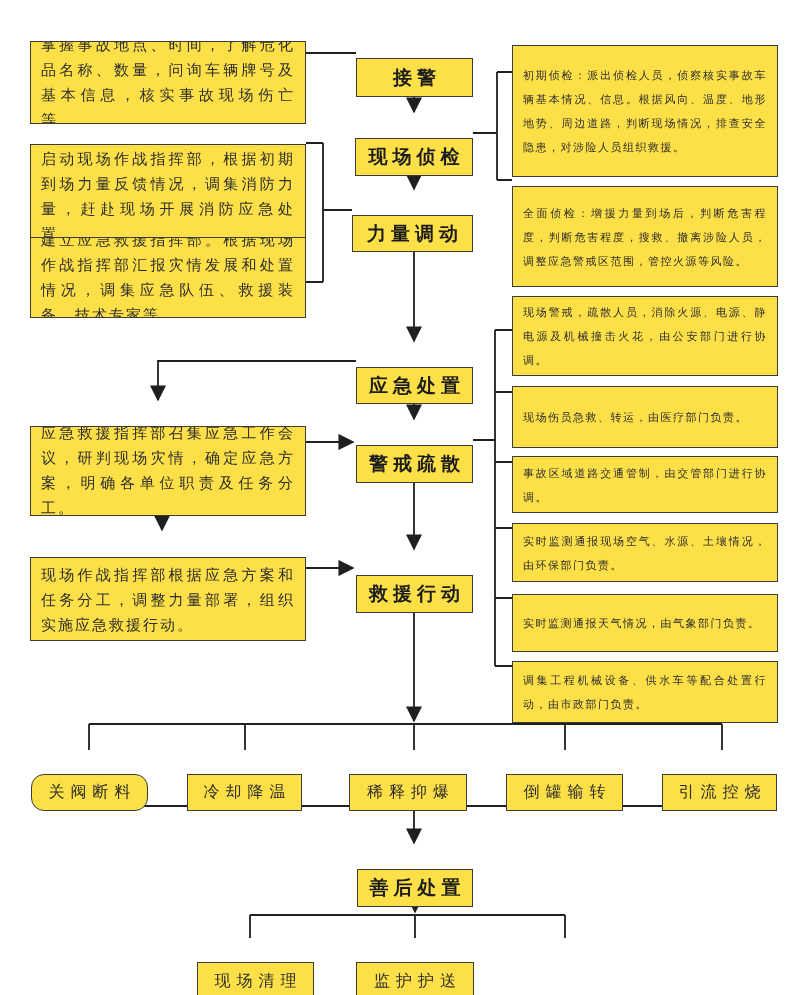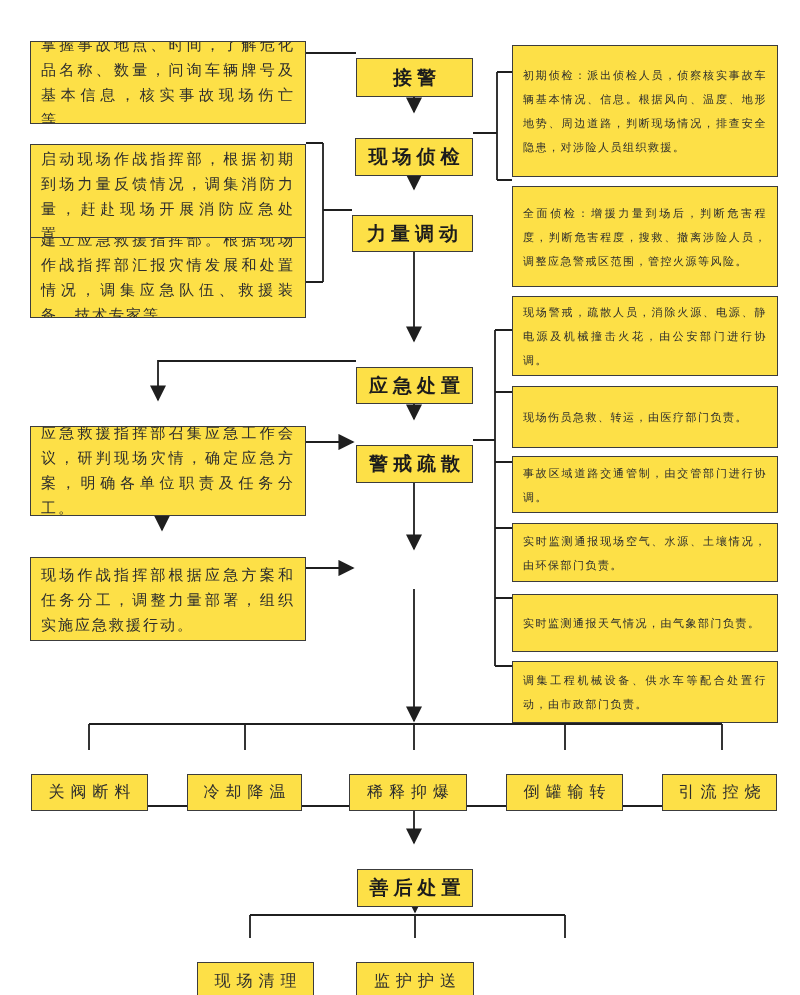--- a/index.html
+++ b/index.html
@@ -107,20 +107,23 @@
   </div>
   <div class="box step" style="left:356px; top:343px; width:117px; height:37px;">
     <span>应急处置</span>
   </div>
   <div class="box step" style="left:352px; top:191px; width:121px; height:37px;">
     <span>力量调动</span>
   </div>
   <div class="box step" style="left:356px; top:421px; width:117px; height:38px;">
     <span>警戒疏散</span>
   </div>
+  <div class="box step" style="left:356px; top:551px; width:117px; height:38px;">
+    <span>救援行动</span>
+  </div>
   <div class="box step" style="left:357px; top:845px; width:116px; height:38px;">
     <span>善后处置</span>
   </div>
 
   <div class="box note note-left" style="left:30px; top:17px; width:276px; height:83px;">
     <p>掌握事故地点、时间，了解危化品名称、数量，问询车辆牌号及基本信息，核实事故现场伤亡等。</p>
   </div>
   <div class="box note note-left" style="left:30px; top:120px; width:276px; height:106px;">
     <p>启动现场作战指挥部，根据初期到场力量反馈情况，调集消防力量，赶赴现场开展消防应急处置。</p>
   </div>
@@ -152,21 +155,21 @@
   <div class="box note note-right" style="left:512px; top:499px; width:266px; height:59px;">
     <p>实时监测通报现场空气、水源、土壤情况，由环保部门负责。</p>
   </div>
   <div class="box note note-right" style="left:512px; top:570px; width:266px; height:58px;">
     <p>实时监测通报天气情况，由气象部门负责。</p>
   </div>
   <div class="box note note-right" style="left:512px; top:637px; width:266px; height:62px;">
     <p>调集工程机械设备、供水车等配合处置行动，由市政部门负责。</p>
   </div>
 
-  <div class="box tactic" style="left:31px; top:750px; width:117px; height:37px;">
+  <div class="box tactic" style="left:31px; top:750px; width:117px; height:37px;border-radius:13px;">
     <span>关阀断料</span>
   </div>
   <div class="box tactic" style="left:187px; top:750px; width:115px; height:37px;">
     <span>冷却降温</span>
   </div>
   <div class="box tactic" style="left:349px; top:750px; width:118px; height:37px;">
     <span>稀释抑爆</span>
   </div>
   <div class="box tactic" style="left:506px; top:750px; width:117px; height:37px;">
     <span>倒罐输转</span>

